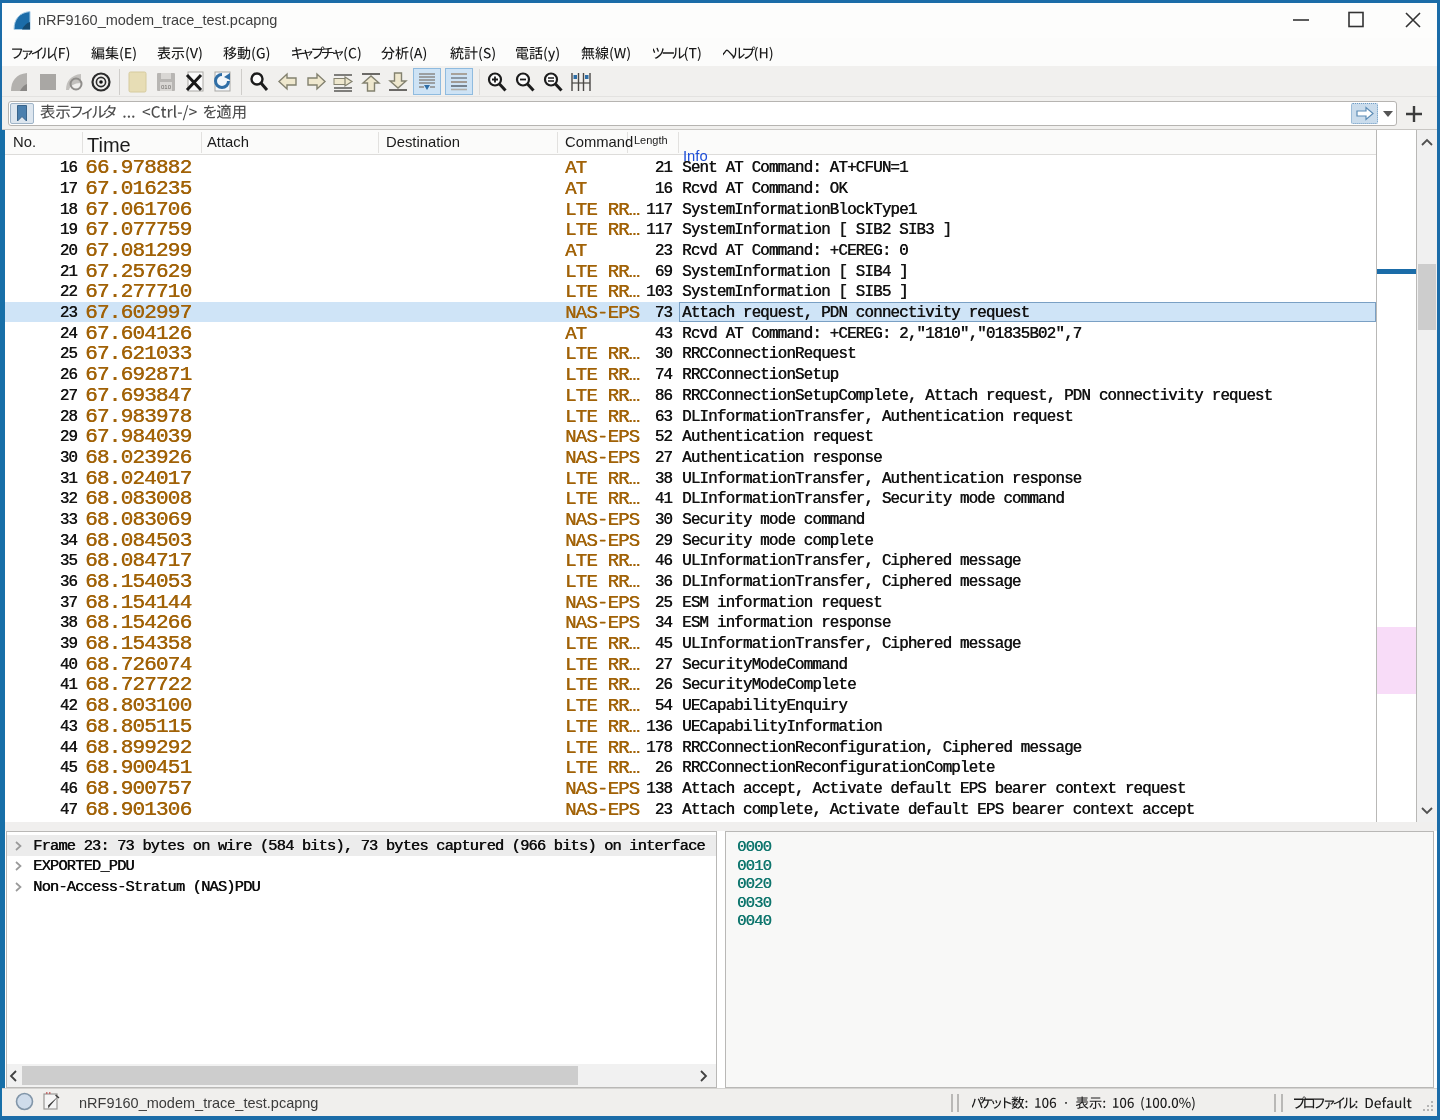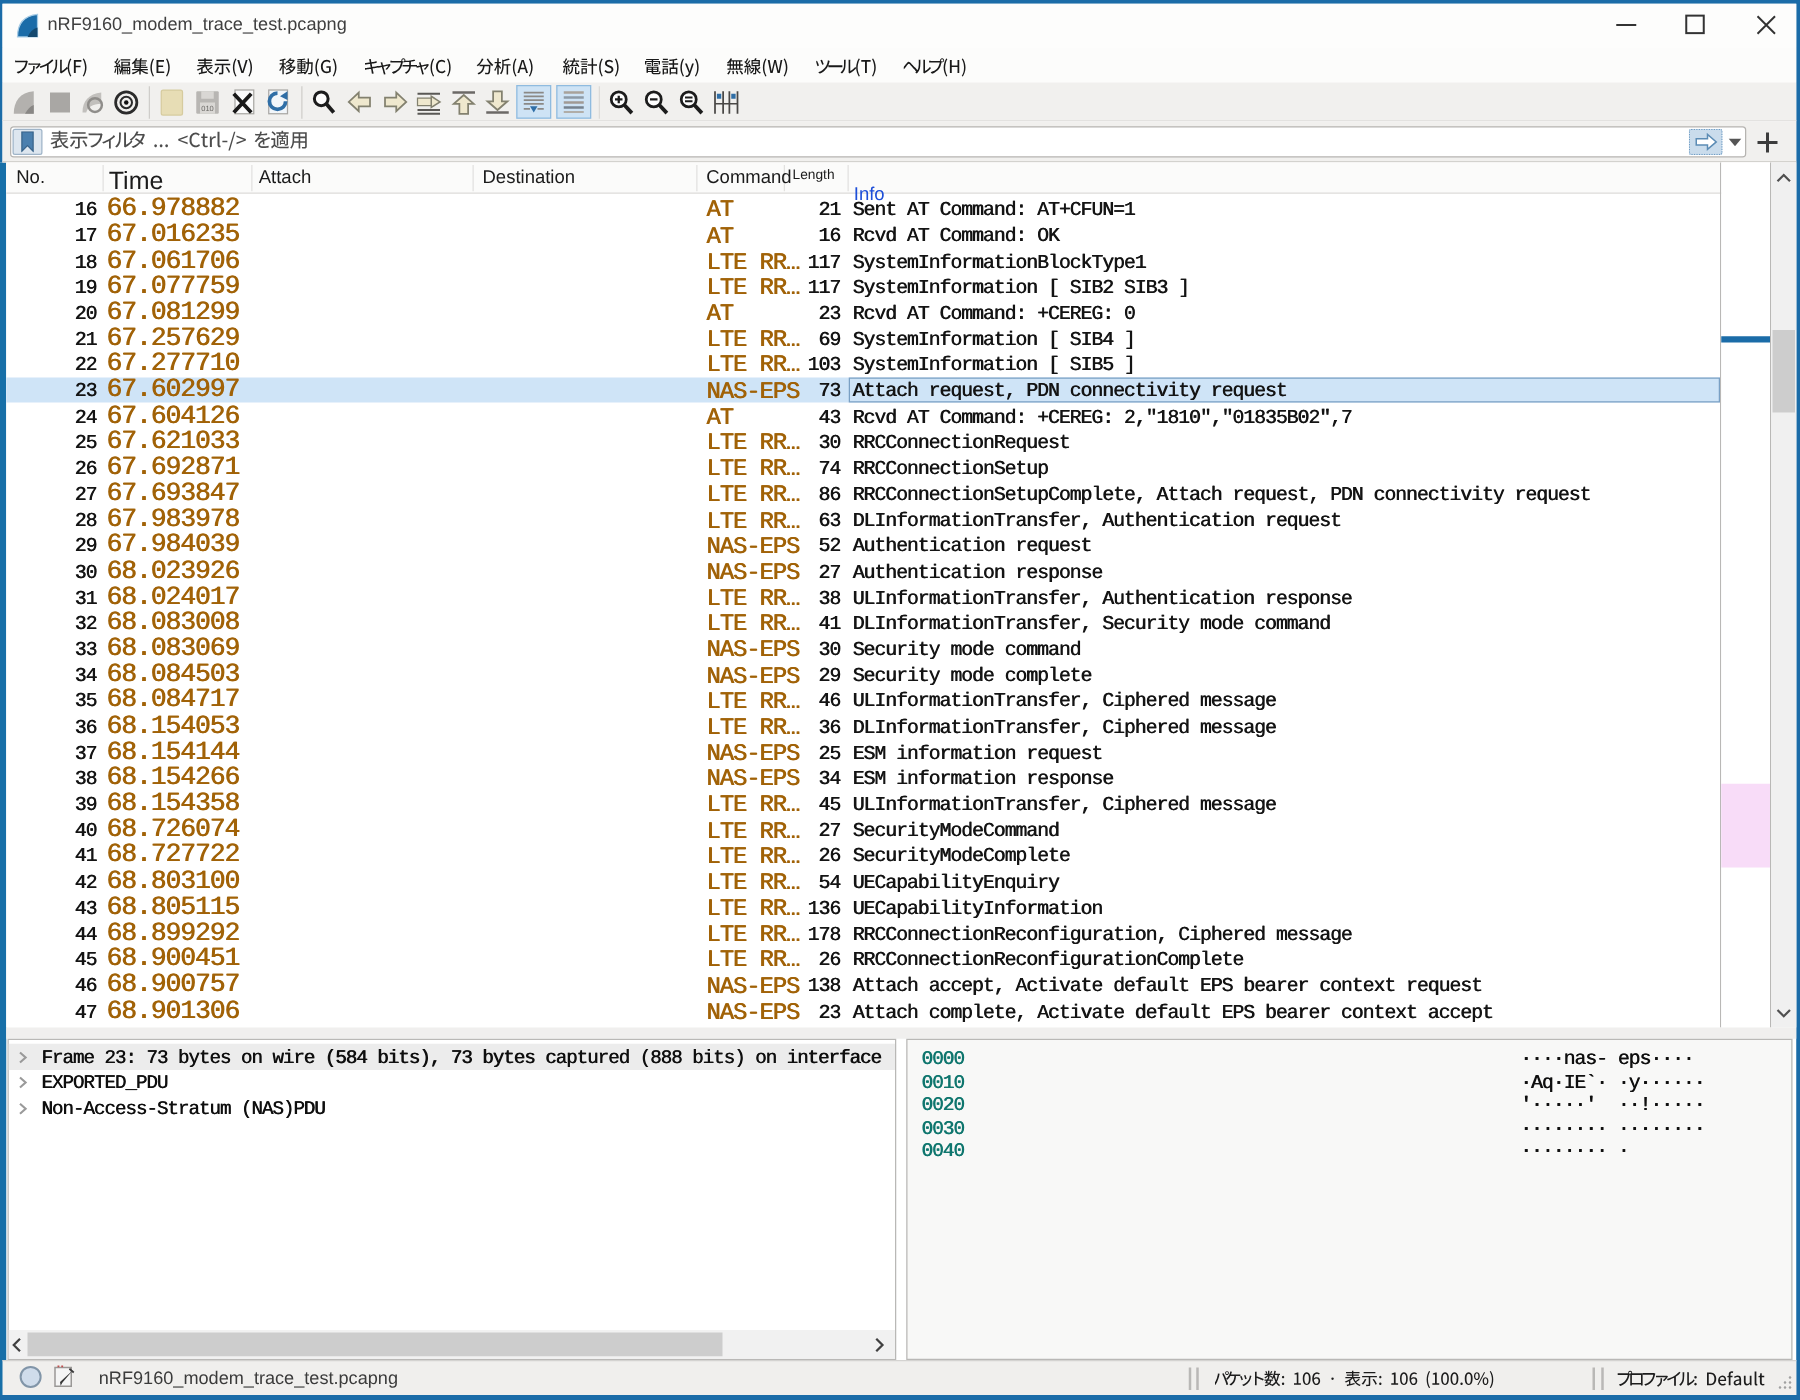--- a/index.html
+++ b/index.html
@@ -358,21 +358,21 @@
 <div class="abs" style="left:1418px;top:264px;width:18px;height:66px;background:#cdcdcd"></div>
 <svg class="abs" style="left:1420px;top:138px" width="14" height="9" viewBox="0 0 14 9">
       <path d="M2 7 L7 2 L12 7" fill="none" stroke="#505050" stroke-width="1.8"></path>
     </svg>
 <svg class="abs" style="left:1420px;top:806px" width="14" height="9" viewBox="0 0 14 9">
       <path d="M2 2 L7 7 L12 2" fill="none" stroke="#505050" stroke-width="1.8"></path>
     </svg>
 <div class="abs" style="left:5px;top:822px;width:1432px;height:9px;background:#f0efee"></div>
 <div class="abs" style="left:6px;top:831px;width:711px;height:257px;background:#fff;border:1px solid #b9b8b6"></div>
 <div class="abs" style="left:7px;top:835px;width:709px;height:21px;background:#ececec"></div>
-<div class="abs mono" style="left:33px;top:835.5px;font-size:15.4px;letter-spacing:-0.84px;line-height:20.8px;color:#0f0f0f;width:688px;overflow:hidden">Frame 23: 73 bytes on wire (584 bits), 73 bytes captured (888 bits) on interface
+<div class="abs mono" style="left:33px;top:835.5px;font-size:15.4px;letter-spacing:-0.84px;line-height:20.8px;color:#0f0f0f;width:688px;overflow:hidden">Frame 23: 73 bytes on wire (584 bits), 73 bytes captured (966 bits) on interface
 EXPORTED_PDU
 Non-Access-Stratum (NAS)PDU</div>
 <svg class="abs" style="left:13px;top:838.5px" width="10" height="14" viewBox="0 0 10 14">
       <path d="M3 3 L7.5 7 L3 11" fill="none" stroke="#9a9a9a" stroke-width="1.7"></path>
     </svg>
 <svg class="abs" style="left:13px;top:859.3px" width="10" height="14" viewBox="0 0 10 14">
       <path d="M3 3 L7.5 7 L3 11" fill="none" stroke="#9a9a9a" stroke-width="1.7"></path>
     </svg>
 <svg class="abs" style="left:13px;top:880.1px" width="10" height="14" viewBox="0 0 10 14">
       <path d="M3 3 L7.5 7 L3 11" fill="none" stroke="#9a9a9a" stroke-width="1.7"></path>
@@ -384,25 +384,20 @@
     </svg>
 <svg class="abs" style="left:699px;top:1069px" width="9" height="14" viewBox="0 0 9 14">
       <path d="M2 2 L7 7 L2 12" fill="none" stroke="#404040" stroke-width="1.8"></path>
     </svg>
 <div class="abs" style="left:725px;top:831px;width:709px;height:257px;background:#f8f8f7;border:1px solid #b9b8b6"></div>
 <div class="abs mono" style="left:737px;top:838px;font-size:15.5px;letter-spacing:-0.78px;line-height:18.55px;color:#0f766e">0000
 0010
 0020
 0030
 0040</div>
-<div class="abs mono" style="left:1216px;top:838px;font-size:15.8px;letter-spacing:-0.8px;line-height:18.55px;color:#0f0f0f">····nas- eps····
-·Aq·IE`· ·y······
-'·····'  ··!·····
-········ ········
-········ ·</div>
 <div class="abs" style="left:2px;top:1088px;width:1435px;height:28px;background:#f0efed;border-top:1px solid #d4d3d1"></div>
 <svg class="abs" style="left:15px;top:1092px" width="19" height="19" viewBox="0 0 19 19">
       <circle cx="9.5" cy="9.5" r="8" fill="#cfdceb" stroke="#8195a8" stroke-width="1.6"></circle>
     </svg>
 <svg class="abs" style="left:42px;top:1091px" width="19" height="20" viewBox="0 0 19 20">
       <rect x="2" y="3" width="13" height="15" fill="#f5f5f5" stroke="#9a9896" stroke-width="1.2"></rect>
       <path d="M4 2 L5.5 2 M7 2 L8.5 2" stroke="#c05050" stroke-width="1.4"></path>
       <path d="M16.5 5 L8 15 L6.5 17.5 L6 14.5 Z" fill="#3a3a3a"></path>
       <path d="M13.5 4 L17 7" stroke="#3a3a3a" stroke-width="1.4"></path>
     </svg>

